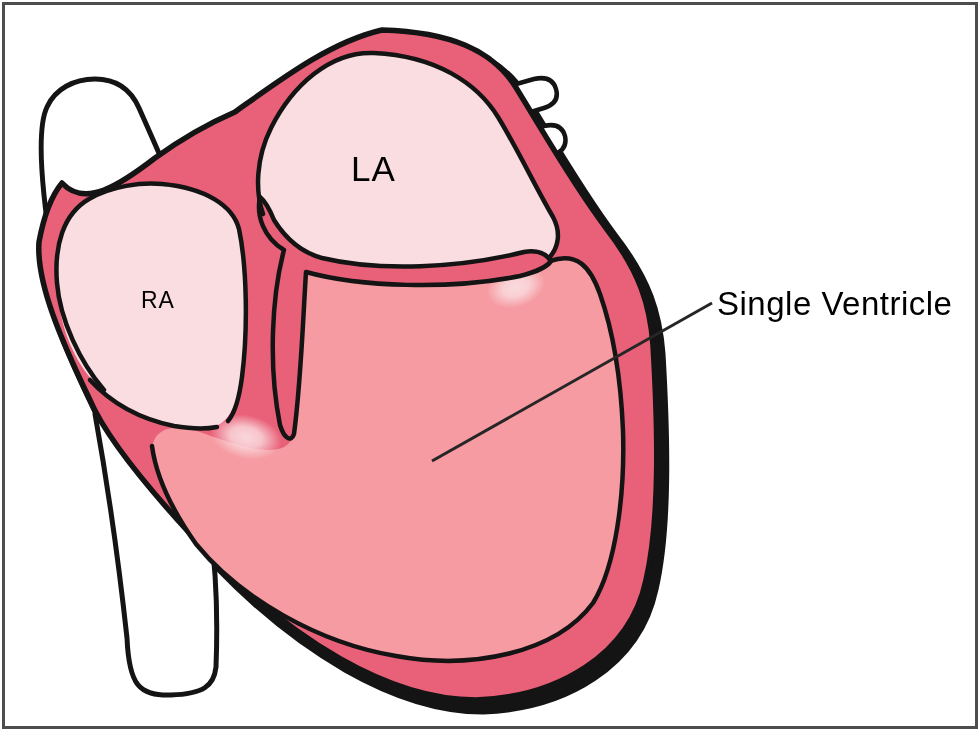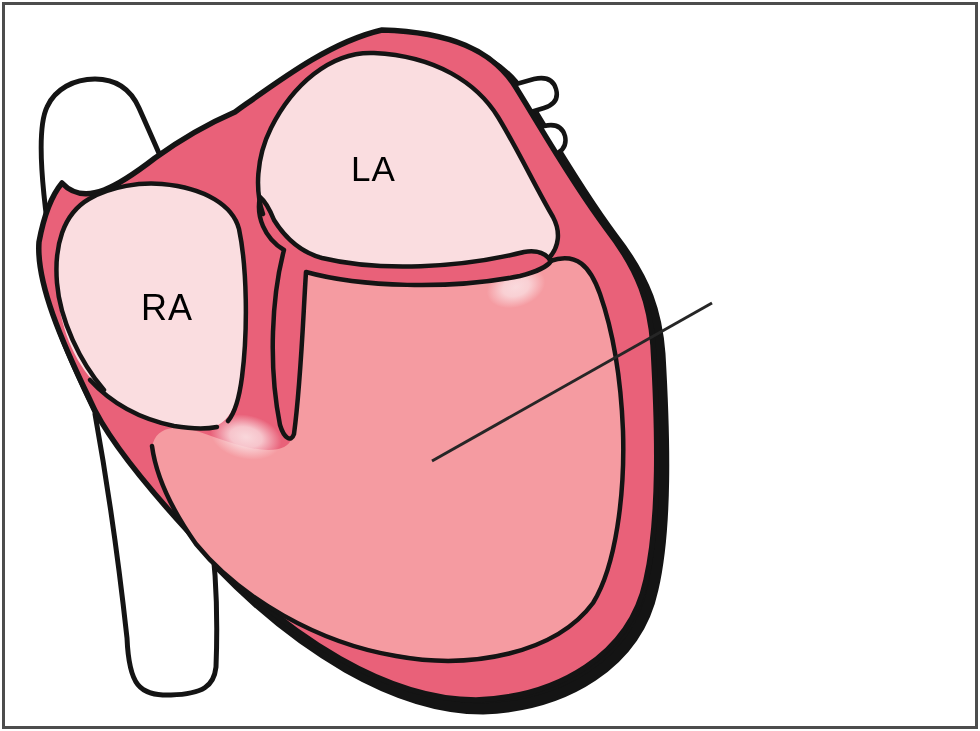--- a/index.html
+++ b/index.html
@@ -16,21 +16,21 @@
     border:3px solid #4d4d4d;
     pointer-events:none;
   }
   svg.diagram{position:absolute;left:0;top:0;width:980px;height:731px;}
   .lbl{
     position:absolute;
     color:#000000;
     white-space:nowrap;
     letter-spacing:1px;
   }
-  .lbl-ra{left:141px;top:287px;font-size:36px;}
+  .lbl-ra{left:141px;top:287px;font-size:23px;}
   .lbl-la{left:351px;top:149px;font-size:35px;}
   .lbl-sv{left:717px;top:285px;font-size:33px;letter-spacing:0.5px;}
 </style>
 </head>
 <body>
 
 <div class="canvas">
 
   <svg class="diagram" viewBox="0 0 980 731">
     <defs>
@@ -93,15 +93,16 @@
     <path fill="none" stroke="#141414" stroke-width="4.5" stroke-linecap="round" d="M 263 214 C 255 191 256 158 271 128 C 292 86 330 51 374 53 C 436 56 477 83 498 117
          C 517 148 537 190 553 217 C 561 232 559 247 549 258"></path>
     <path fill="none" stroke="#141414" stroke-width="4.5" stroke-linecap="round" d="M 152 446 C 156 476 172 510 196 544 C 240 598 318 643 396 656 C 472 670 556 653 593 603
          C 616 566 625 494 623 431 C 621 381 614 334 600 294 C 590 266 577 252 550 261"></path>
 
     <line x1="432" y1="461" x2="712" y2="303" stroke="#262626" stroke-width="3"></line>
   </svg>
 
   <div class="lbl lbl-ra">RA</div>
   <div class="lbl lbl-la">LA</div>
+  <div class="lbl lbl-sv">Single Ventricle</div>
 
   <div class="frame"></div>
 </div>
 
 </body></html>

